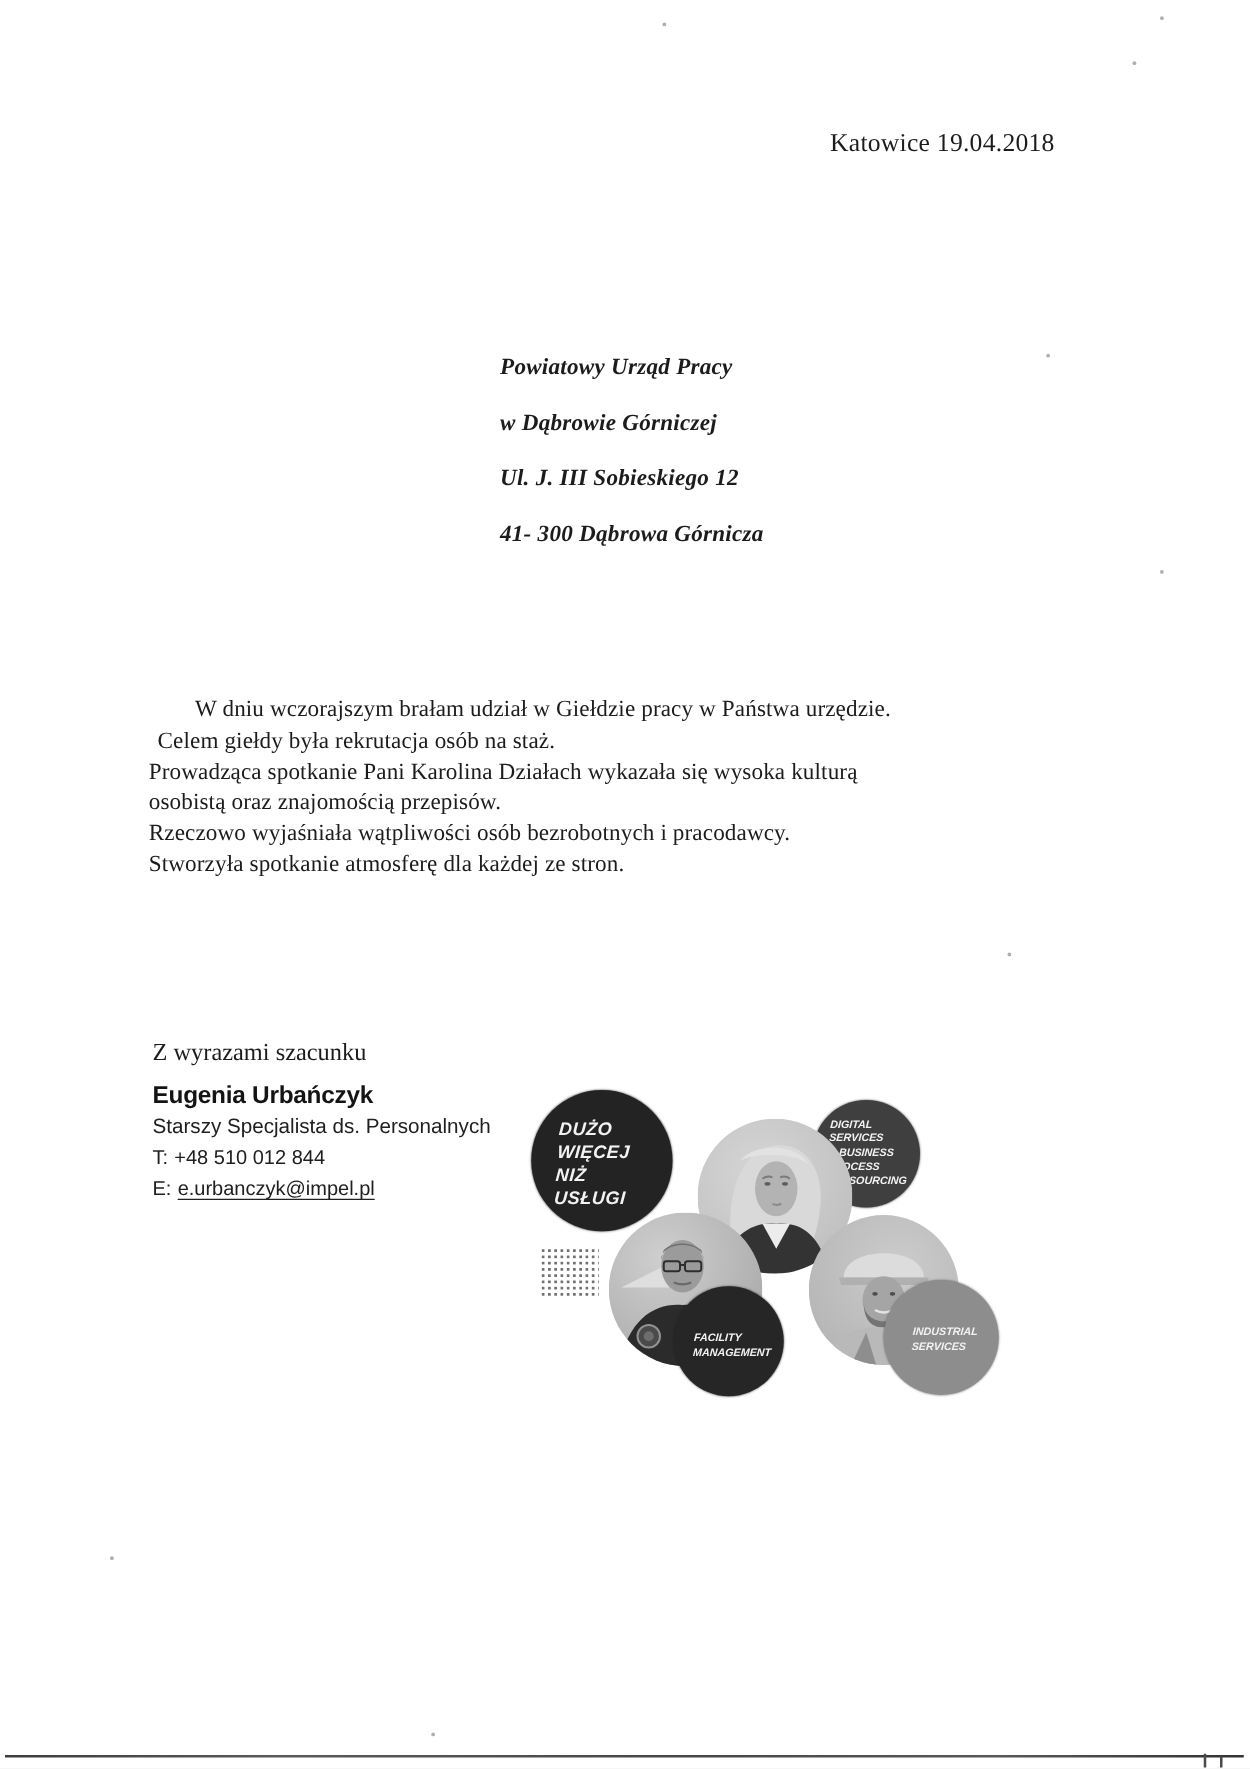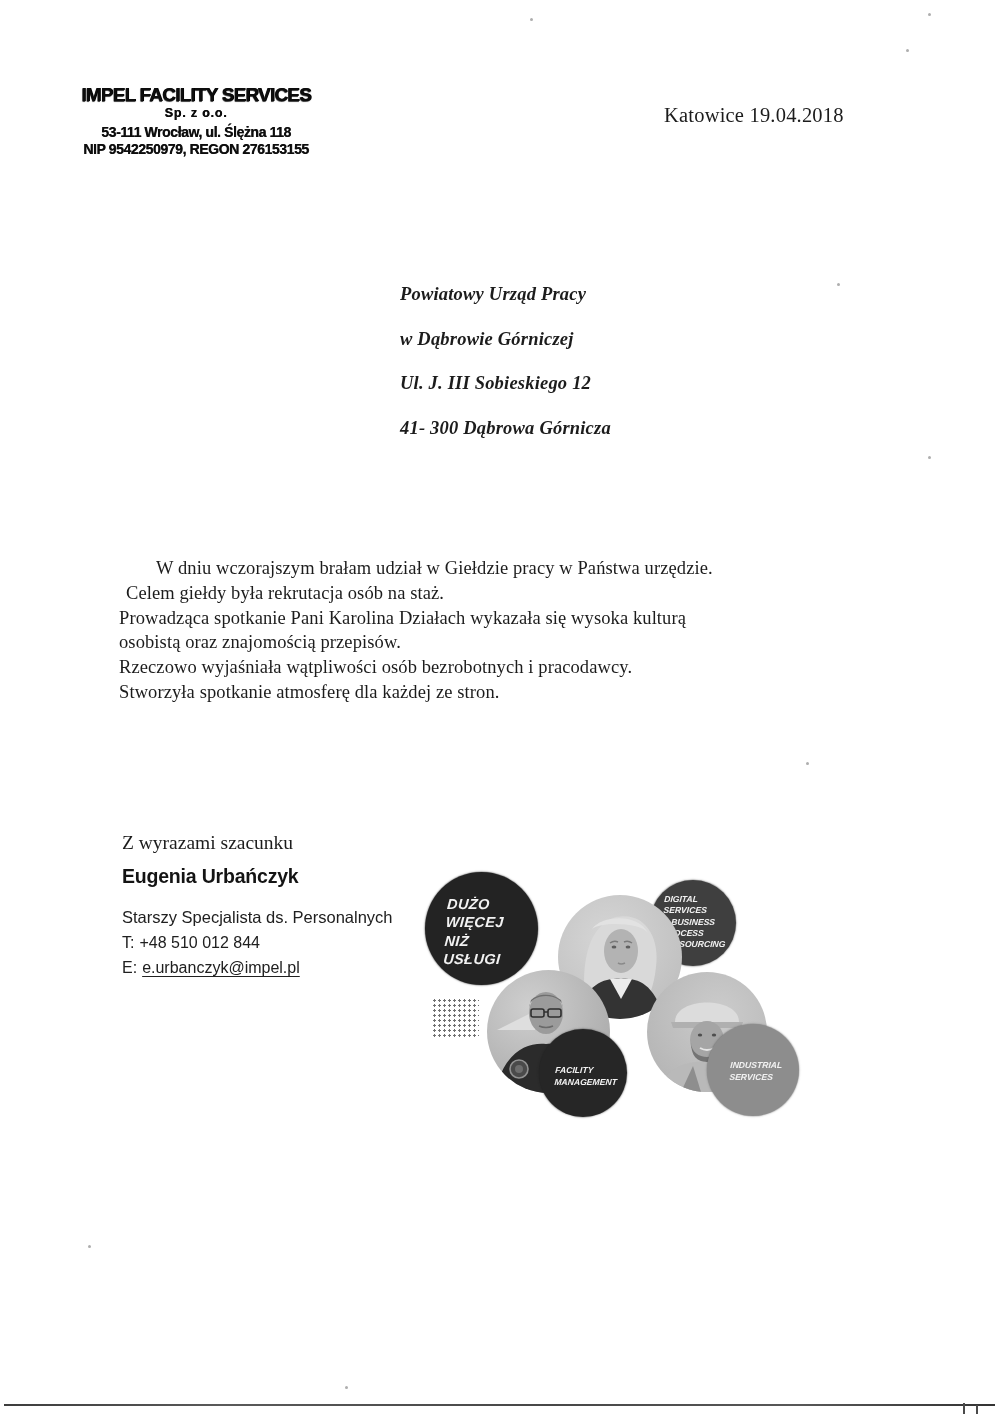--- a/index.html
+++ b/index.html
@@ -38,21 +38,21 @@
   .letter-body { position:absolute; left:119px; top:556px; width:690px;
     font-size:18.5px; line-height:24.8px; letter-spacing:0.1px; }
   .letter-body .ln-indent  { padding-left:37px; }
   .letter-body .ln-indent2 { padding-left:7px; }
 
   
   .signature { position:absolute; left:122px; top:832px; }
   .sig-closing { font-size:19.5px; }
   .sig-name { margin-top:11px; font-family:"Liberation Sans", sans-serif;
     font-weight:bold; font-size:19.5px; letter-spacing:-0.2px; color:#141414; }
-  .sig-title { margin-top:20px; font-family:"Liberation Sans", sans-serif;
+  .sig-title { margin-top:4px; font-family:"Liberation Sans", sans-serif;
     font-size:16.5px; color:#202020; }
   .sig-row { margin-top:7px; font-family:"Liberation Sans", sans-serif;
     font-size:16px; color:#202020; }
   .sig-label { margin-right:5px; }
   .sig-email { text-decoration:underline; text-underline-offset:3px; color:#202020; }
 
   
   .brand-graphic { position:absolute; left:425px; top:872px; width:385px; height:260px; }
   .bubble, .photo-circle { position:absolute; border-radius:50%; overflow:hidden; }
   .bubble-text {
@@ -89,26 +89,20 @@
   .tick1 { left:963px; top:1403px; height:11px; }
   .tick2 { left:976px; top:1405px; height:9px; }
   .speck { position:absolute; width:3px; height:3px; border-radius:50%;
     background:#6b6b6b; opacity:0.55; }
 </style>
 </head>
 <body>
 
 <div class="page">
 
-  <header class="letterhead">
-    <div class="lh-company">IMPEL FACILITY SERVICES</div>
-    <div class="lh-legal">Sp. z o.o.</div>
-    <div class="lh-addr">53-111 Wrocław, ul. Ślężna 118</div>
-    <div class="lh-reg">NIP 9542250979, REGON 276153155</div>
-  </header>
 
   <div class="dateline">Katowice 19.04.2018</div>
 
   <div class="recipient">
     <p>Powiatowy Urząd Pracy</p>
     <p>w Dąbrowie Górniczej</p>
     <p>Ul. J. III Sobieskiego 12</p>
     <p>41- 300 Dąbrowa Górnicza</p>
   </div>
 

